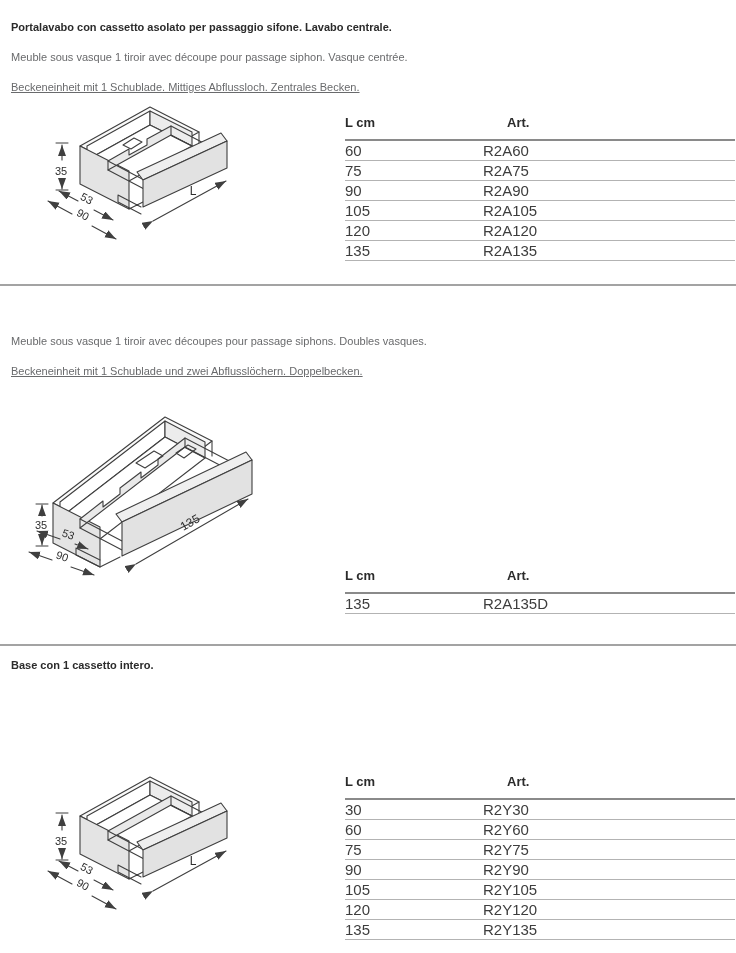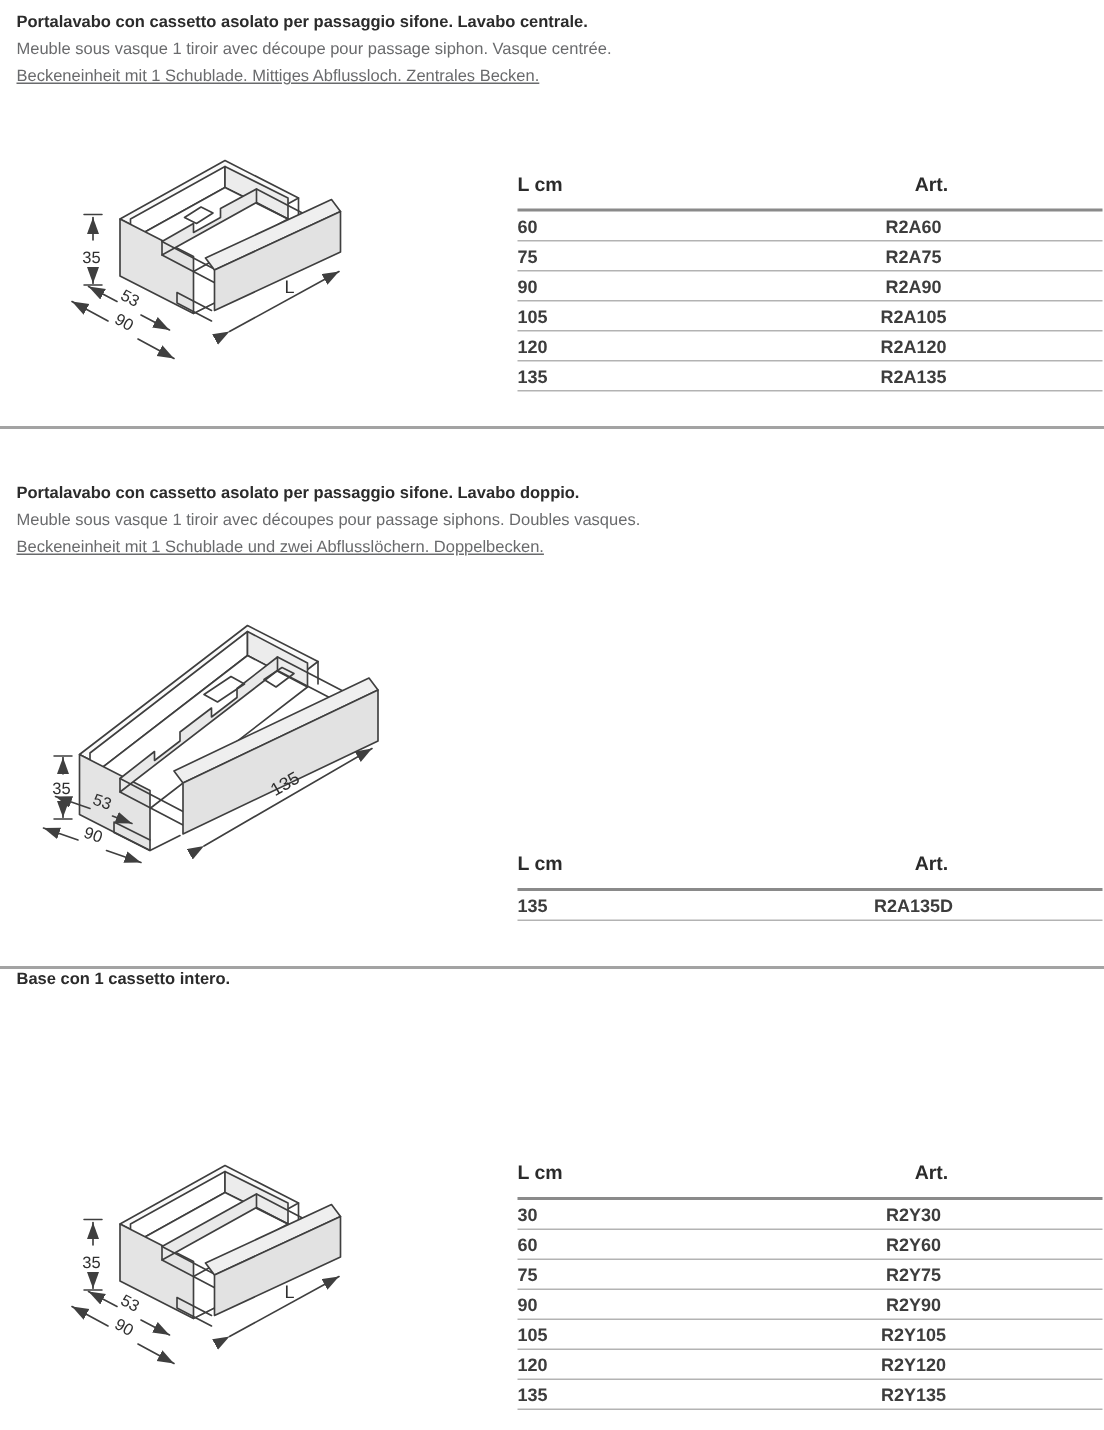--- a/index.html
+++ b/index.html
@@ -4,34 +4,34 @@
 <style>
   html,body{margin:0;padding:0;background:#ffffff;}
   body{
     width:736px;height:953px;position:relative;overflow:hidden;
     font-family:"Liberation Sans","DejaVu Sans",sans-serif;
     -webkit-font-smoothing:antialiased;
   }
   .abs{position:absolute;}
   
   .sec-title{left:11px;width:700px;}
-  .sec-title div{font-size:11px;line-height:18px;white-space:nowrap;}
+  .sec-title div{font-size:11px;line-height:18px;white-space:nowrap;margin-top:12px;}
   .t-it{font-weight:bold;color:#2b2b2b;}
   .t-fr{color:#696a6c;}
   .t-de{color:#696a6c;text-decoration:underline;}
   
   .divider{left:0;width:736px;height:2px;background:#a3a3a3;}
   
   .cat-table{left:345px;width:390px;}
   .thead{display:flex;height:24px;border-bottom:2px solid #8a8a8a;gap:24px;}
   .thead .c1,.thead .c2{font-size:13px;font-weight:bold;color:#2b2b2b;}
   .c1{width:138px;flex:0 0 138px;}
-  .c2{flex:1;text-align:center;}
+  .c2{flex:1;}
   .trow{display:flex;height:19px;align-items:center;border-bottom:1px solid #b3b3b3;}
-  .trow .c1,.trow .c2{font-size:12px;font-weight:bold;color:#3d3d3d;}
+  .trow .c1,.trow .c2{font-size:15px;font-weight:normal;color:#3d3d3d;}
   
   svg text{font-family:"Liberation Sans","DejaVu Sans",sans-serif;fill:#2f2f2f;}
   .dimtxt{font-size:11px;}
   .dimtxt-l{font-size:12px;}
 </style>
 </head>
 <body>
 
 <div class="abs sec-title" style="top:6px;">
   <div class="t-it">Portalavabo con cassetto asolato per passaggio sifone. Lavabo centrale.</div>
@@ -109,21 +109,20 @@
     </div>
   <div class="trow">
       <div class="c1">135</div>
       <div class="c2">R2A135</div>
     </div>
 </div>
 
 <div class="abs divider" style="top:284px;"></div>
 
 <div class="abs sec-title" style="top:320px;">
-  <div class="t-it">Portalavabo con cassetto asolato per passaggio sifone. Lavabo doppio.</div>
   <div class="t-fr">Meuble sous vasque 1 tiroir avec découpes pour passage siphons. Doubles vasques.</div>
   <div class="t-de">Beckeneinheit mit 1 Schublade und zwei Abflusslöchern. Doppelbecken.</div>
 </div>
 
 <svg class="abs" style="left:20px;top:398px;" width="300" height="195" viewBox="0 0 300 195">
   <defs>
     <marker id="ah2" markerWidth="12" markerHeight="9" refX="11" refY="4" orient="auto" markerUnits="userSpaceOnUse">
       <path d="M0,0 L11,4 L0,8 Z" fill="#3f3f3f"></path>
     </marker>
   </defs>

